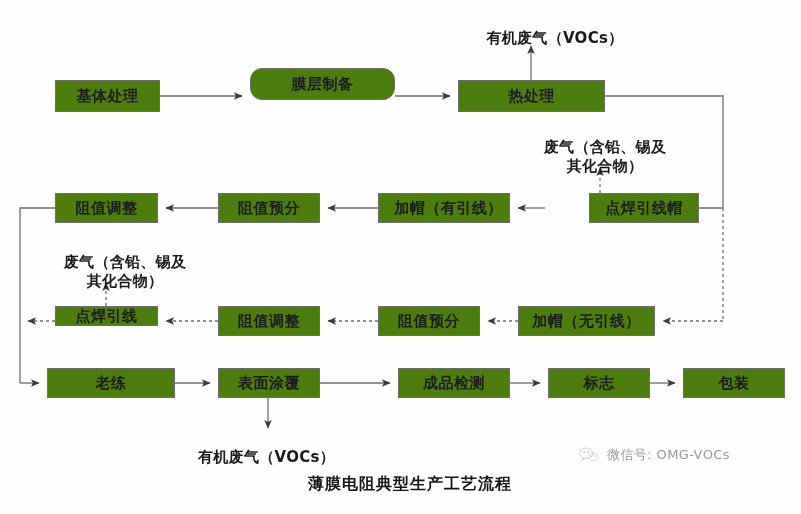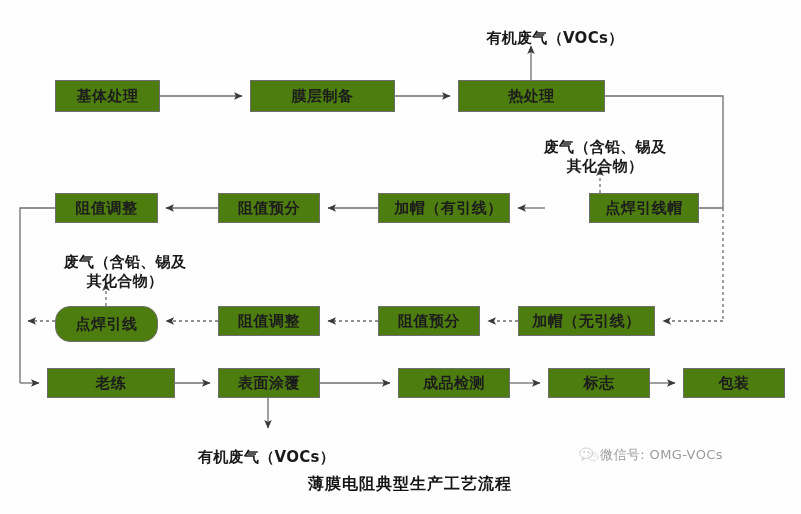--- a/index.html
+++ b/index.html
@@ -51,20 +51,21 @@
     color: #151515;
     font-size: 16px;
     font-weight: bold;
     letter-spacing: 1px;
     white-space: nowrap;
   }
   .watermark {
     position: absolute;
     display: flex;
     align-items: center;
+    gap: 7px;
     color: #9a9a9a;
     font-size: 13px;
     letter-spacing: 0.4px;
     white-space: nowrap;
   }
   .watermark-icon {
     width: 22px;
     height: 18px;
     flex: 0 0 auto;
     opacity: 0.65;
@@ -118,41 +119,41 @@
       <line x1="510" y1="383" x2="540" y2="383" marker-end="url(#ah)"></line>
       <line x1="650" y1="383" x2="675" y2="383" marker-end="url(#ah)"></line>
 
       <line x1="268" y1="398" x2="268" y2="428" marker-end="url(#ah)"></line>
     </g>
   </svg>
 
   <div class="node-box" style="left:55px;top:80px;width:105px;height:32px;">
     <span>基体处理</span>
   </div>
-  <div class="node-box" style="left:250px;top:80px;width:145px;height:32px;">
+  <div class="node-box" style="left:250px;top:68px;width:145px;height:32px;border-radius:12px;">
     <span>膜层制备</span>
   </div>
   <div class="node-box" style="left:458px;top:80px;width:147px;height:32px;">
     <span>热处理</span>
   </div>
 
   <div class="node-box" style="left:55px;top:193px;width:103px;height:30px;">
     <span>阻值调整</span>
   </div>
   <div class="node-box" style="left:218px;top:193px;width:102px;height:30px;">
     <span>阻值预分</span>
   </div>
   <div class="node-box" style="left:378px;top:193px;width:132px;height:30px;padding-left:9px;">
     <span>加帽（有引线）</span>
   </div>
   <div class="node-box" style="left:545px;top:193px;width:110px;height:30px;margin-left:44px;">
     <span>点焊引线帽</span>
   </div>
 
-  <div class="node-box" style="left:55px;top:306px;width:103px;height:36px;border-radius:15px;">
+  <div class="node-box" style="left:55px;top:306px;width:103px;height:20px;">
     <span>点焊引线</span>
   </div>
   <div class="node-box" style="left:218px;top:306px;width:102px;height:30px;">
     <span>阻值调整</span>
   </div>
   <div class="node-box" style="left:378px;top:306px;width:102px;height:30px;">
     <span>阻值预分</span>
   </div>
   <div class="node-box" style="left:518px;top:306px;width:137px;height:30px;">
     <span>加帽（无引线）</span>

